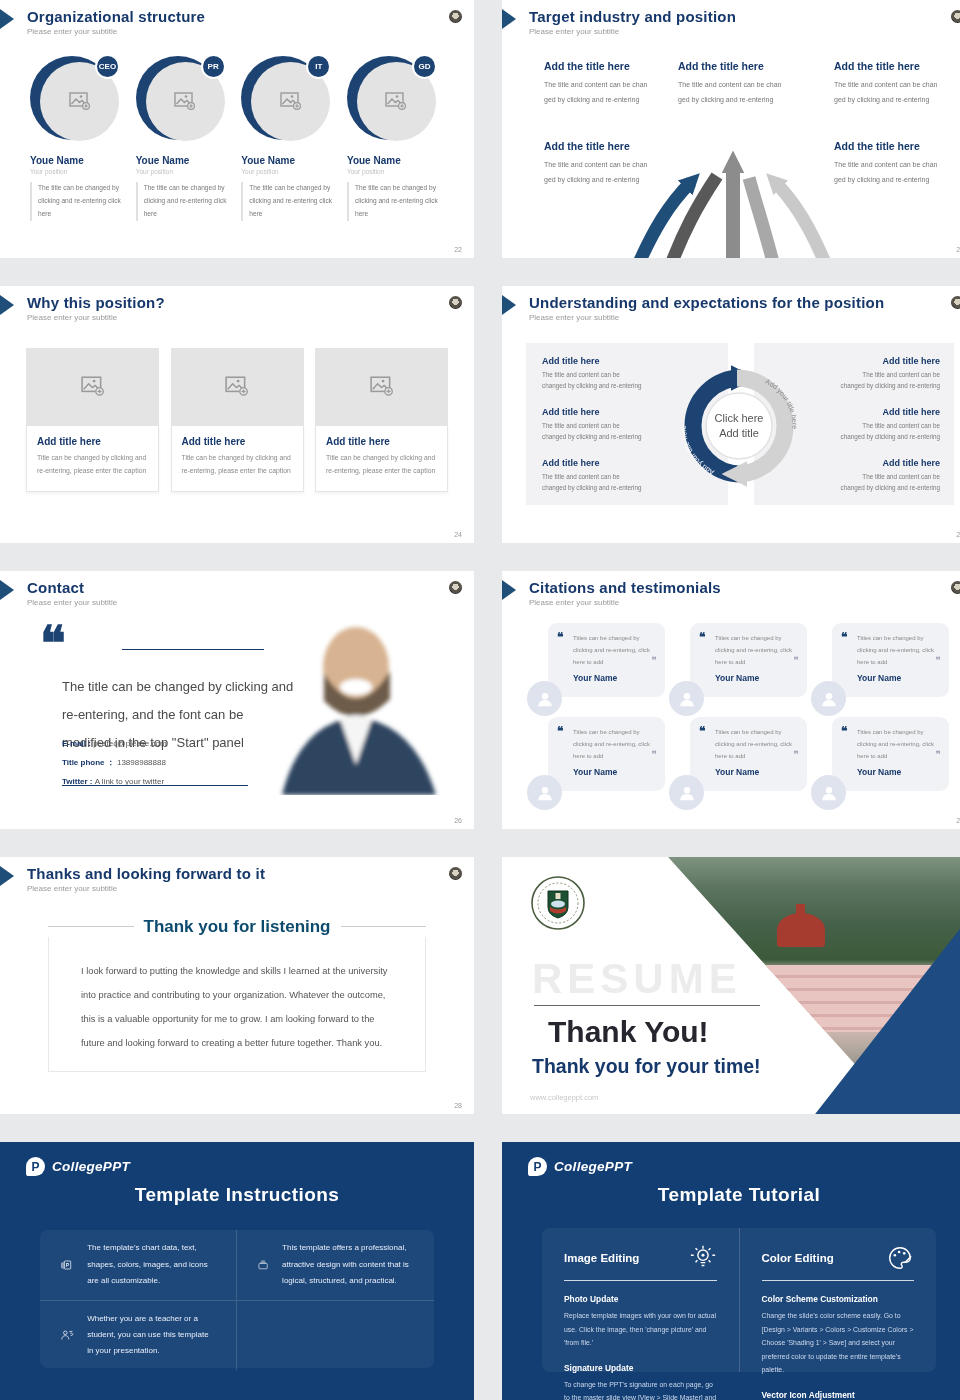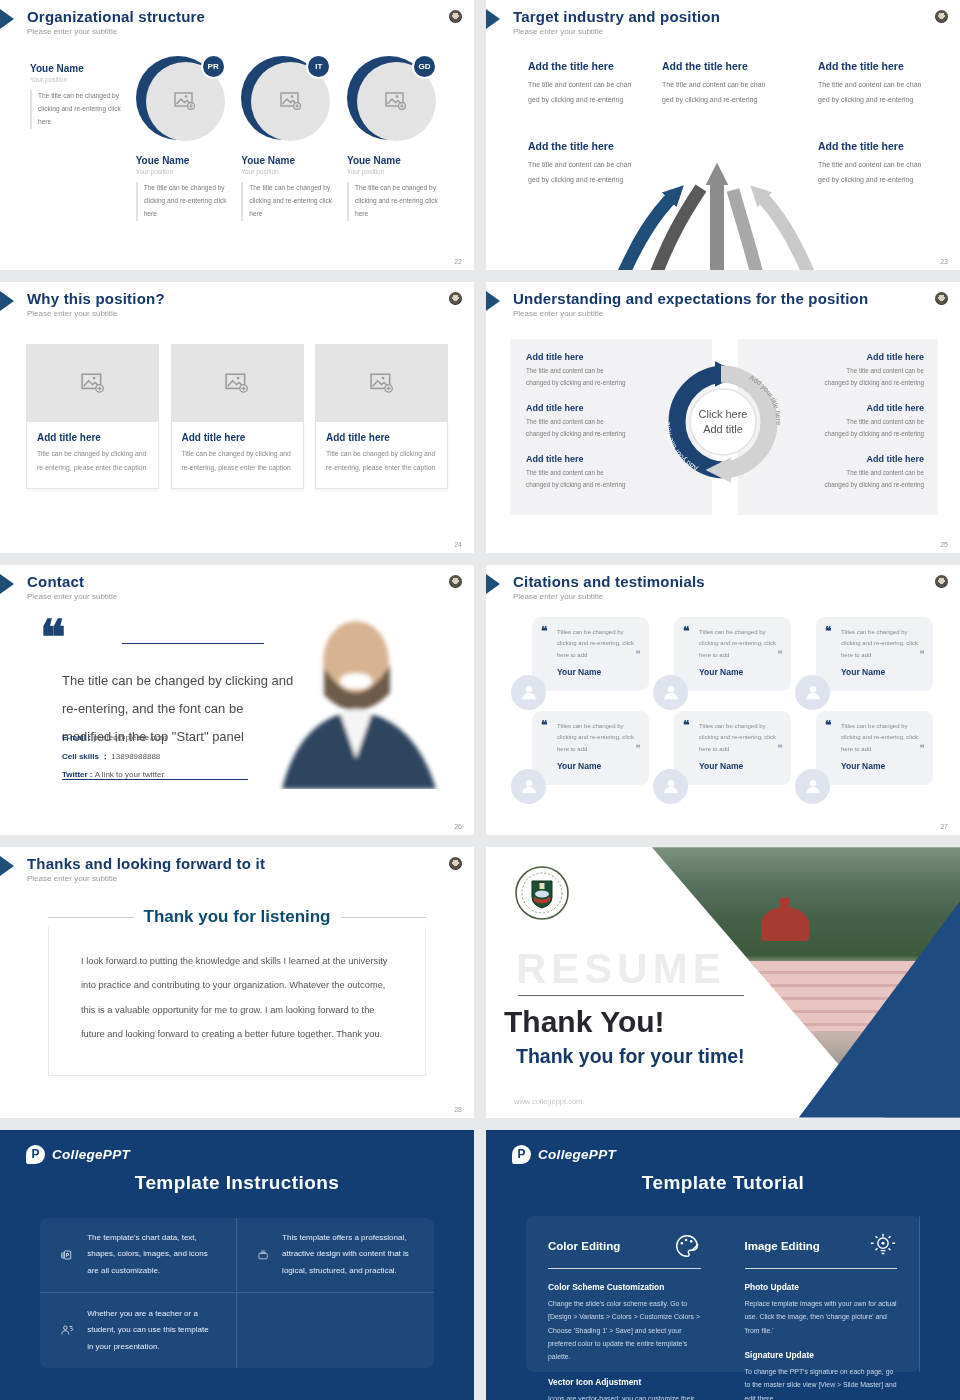--- a/index.html
+++ b/index.html
@@ -1,18 +1,18 @@
 <!DOCTYPE html>
 <html><head>
 <meta charset="utf-8">
 <style>
   * { margin:0; padding:0; box-sizing:border-box; }
   html,body { width:960px; height:1400px; }
   body { background:#e8e9eb; font-family:"Liberation Sans", sans-serif; }
-  .sheet { width:960px; height:1400px; display:grid; grid-template-columns:474px 474px; grid-template-rows:repeat(5,1fr); gap:12px; }
+  .sheet { width:960px; height:1400px; display:grid; grid-template-columns:474px 474px; grid-template-rows:repeat(5,1fr); gap:28px; }
   .slide { position:relative; background:#fff; overflow:hidden; }
 
   
   .chev { position:absolute; top:9px; left:0; width:0; height:0;
           border-top:10px solid transparent; border-bottom:10px solid transparent; border-left:14px solid #1f4e79; }
   .sl-head { position:absolute; top:8px; left:27px; right:34px; }
   .sl-title { font-size:15px; font-weight:bold; color:#17386b; letter-spacing:.2px; }
   .sl-sub { font-size:8px; color:#9a9a9a; margin-top:2px; }
   .seal { position:absolute; top:10px; right:12px; width:13px; height:13px; border-radius:50%;
           background:radial-gradient(circle at 50% 45%, #d8d2c2 0 32%, #57524a 33% 62%, #2f2d28 63% 100%); }
@@ -85,21 +85,21 @@
       background:linear-gradient(180deg,#7d937f 0%,#5b7460 12%,#46614a 26%,#3c5a3a 40%,#c9c0b4 45%,#e0bdb8 52%,#e7c6c1 60%,#b5a9a0 74%,#7c837a 88%,#6a7268 100%); }
   .s8-bld { position:absolute; left:38%; right:0; top:42%; height:26%;
       background:repeating-linear-gradient(180deg,#e8c5c0 0 10px,#d8aca8 10px 13px); }
   .s8-dome1 { position:absolute; left:58%; top:22%; width:48px; height:34px; background:#a63c30; border-radius:50% 50% 8% 8%; }
   .s8-dome1:after { content:""; position:absolute; left:40%; top:-9px; width:9px; height:10px; background:#a63c30; }
   .s8-dome2 { position:absolute; left:55%; top:57%; width:34px; height:24px; background:#a63c30; border-radius:50% 50% 8% 8%; }
   .s8-navy { position:absolute; inset:0; clip-path:polygon(100% 20%, 100% 100%, 66% 100%); background:#1d4b82; }
   .s8-logo { position:absolute; left:28px; top:18px; }
   .s8-mark { position:absolute; left:30px; top:98px; font-size:42px; font-weight:bold; color:#ececec; letter-spacing:5px; }
   .s8-wline { position:absolute; left:32px; top:148px; width:226px; height:1px; background:#666; }
-  .s8-thx { position:absolute; left:18px; top:158px; font-size:30px; font-weight:bold; color:#26262e; }
+  .s8-thx { position:absolute; left:46px; top:158px; font-size:30px; font-weight:bold; color:#26262e; }
   .s8-time { position:absolute; left:30px; top:198px; font-size:19.5px; font-weight:bold; color:#17386b; }
   .s8-url { position:absolute; left:28px; bottom:12px; font-size:7.5px; color:#c8c8c8; }
 
   
   .panel { position:relative; background:#123e73; color:#fff; overflow:hidden; }
   .p-logo { position:absolute; left:26px; top:15px; display:flex; align-items:center; gap:7px; }
   .p-logomark { width:19px; height:19px; border-radius:50% 50% 50% 15%; background:#fff; color:#123e73; font-weight:bold;
                 font-size:12px; display:flex; align-items:center; justify-content:center; }
   .p-brand { font-size:13.5px; font-weight:bold; font-style:italic; letter-spacing:.3px; }
   .p-title { text-align:center; margin-top:42px; font-size:19px; font-weight:bold; letter-spacing:.4px; }
@@ -128,20 +128,33 @@
   <div class="slide">
     <div class="chev"></div>
     <div class="sl-head">
       <div class="sl-title">Organizational structure</div>
       <div class="sl-sub">Please enter your subtitle</div>
     </div>
     <div class="seal"></div>
     <div class="s1-row">
 
       <div class="s1-col">
+        <div class="s1-circ">
+          <div class="navy-c"></div>
+          <div class="gray-c">
+            <svg width="22" height="19" viewBox="0 0 22 19">
+                <rect x="1" y="1" width="17" height="13" fill="none" stroke="#9a9a9a" stroke-width="1.4"></rect>
+                <circle cx="12" cy="4.5" r="1.3" fill="#9a9a9a"></circle>
+                <path d="M2.5 12 L7 7 L10.5 10.5 L13 8.5 L17 12.5" fill="none" stroke="#9a9a9a" stroke-width="1.4"></path>
+                <circle cx="17" cy="14" r="3.4" fill="#e3e3e3" stroke="#9a9a9a" stroke-width="1.2"></circle>
+                <path d="M17 12.2v3.6 M15.2 14h3.6" stroke="#9a9a9a" stroke-width="1.2"></path>
+              </svg>
+          </div>
+          <div class="badge">CEO</div>
+        </div>
         <div class="s1-name">Youe Name</div>
         <div class="s1-pos">Your position</div>
         <div class="s1-desc">The title can be changed by clicking and re-entering click here</div>
       </div>
 
       <div class="s1-col">
         <div class="s1-circ">
           <div class="navy-c"></div>
           <div class="gray-c">
             <svg width="22" height="19" viewBox="0 0 22 19">
@@ -380,21 +393,21 @@
     <div class="sl-head">
       <div class="sl-title">Contact</div>
       <div class="sl-sub">Please enter your subtitle</div>
     </div>
     <div class="seal"></div>
     <div class="q-glyph">❝</div>
     <div class="q-line"></div>
     <div class="s5-para">The title can be changed by clicking and re-entering, and the font can be modified in the top "Start" panel</div>
     <div class="s5-cts">
       <div><span class="s5-lab">E-mail : </span><span class="s5-val">peateq@please.com</span></div>
-      <div><span class="s5-lab">Cell skills ： </span><span class="s5-val">13898988888</span></div>
+      <div><span class="s5-lab">Title phone ： </span><span class="s5-val">13898988888</span></div>
       <div><span class="s5-lab">Twitter : </span><span class="s5-val">A link to your twitter</span></div>
     </div>
     <div class="s5-bline"></div>
     <div class="s5-photo">
       <svg width="202" height="180" viewBox="0 0 202 180">
         <g filter="url(#blur1)">
           <ellipse cx="104" cy="52" rx="33" ry="40" fill="#d8b391"></ellipse>
           <path d="M72 58 Q104 110 138 56 L138 84 Q104 118 72 86 Z" fill="#6d5b49"></path>
           <ellipse cx="104" cy="72" rx="16" ry="8" fill="#fff"></ellipse>
           <path d="M30 180 Q48 108 104 102 Q162 108 184 180 Z" fill="#2e4560"></path>
@@ -568,48 +581,48 @@
     </div>
   </div>
 
   <div class="panel">
     <div class="p-logo">
       <div class="p-logomark">P</div>
       <div class="p-brand">CollegePPT</div>
     </div>
     <div class="p-title">Template Tutorial</div>
     <div class="p2-wrap">
+      <div class="p2-col bdr">
+        <div class="p2-head">
+          <div class="p2-ht">Image Editing</div>
+          <svg width="28" height="28" viewBox="0 0 30 30" fill="none" stroke="#fff" stroke-width="1.5">
+            <circle cx="15" cy="12" r="5.5"></circle>
+              <path d="M12.5 20 h5 M13.5 23 h3 M15 2 v3 M5 12 H2 M28 12 h-3 M7 4.5 l2 2 M23 4.5 l-2 2 M7 19.5 l2-2 M23 19.5 l-2-2"></path>
+              <circle cx="15" cy="12" r="1.6" fill="#fff" stroke="none"></circle>
+          </svg>
+        </div>
+        <div class="p2-hline"></div>
+        <div class="p2-sub">Photo Update</div>
+        <div class="p2-body">Replace template images with your own for actual use. Click the image, then 'change picture' and 'from file.'</div>
+        <div class="p2-sub">Signature Update</div>
+        <div class="p2-body">To change the PPT's signature on each page, go to the master slide view [View &gt; Slide Master] and edit there.</div>
+      </div>
       <div class="p2-col">
         <div class="p2-head">
           <div class="p2-ht">Color Editing</div>
           <svg width="28" height="28" viewBox="0 0 30 30" fill="none" stroke="#fff" stroke-width="1.5">
             <path d="M15 4 a11 11 0 1 0 0 22 c2.5 0 2.8-2 1.8-3.2 -1.2-1.5 0-3.3 2.2-3.3 h2.5 a4.5 4.5 0 0 0 4.5-4.5 A11 11 0 0 0 15 4 Z"></path>
             <circle cx="9.5" cy="12" r="1.4" fill="#fff" stroke="none"></circle>
               <circle cx="14" cy="8.5" r="1.4" fill="#fff" stroke="none"></circle>
               <circle cx="19.5" cy="10" r="1.4" fill="#fff" stroke="none"></circle>
             <path d="M20 20 l7-7"></path>
           </svg>
         </div>
         <div class="p2-hline"></div>
         <div class="p2-sub">Color Scheme Customization</div>
         <div class="p2-body">Change the slide's color scheme easily. Go to [Design &gt; Variants &gt; Colors &gt; Customize Colors &gt; Choose 'Shading 1' &gt; Save] and select your preferred color to update the entire template's palette.</div>
         <div class="p2-sub">Vector Icon Adjustment</div>
         <div class="p2-body">Icons are vector-based; you can customize their colors by changing the fill and resize them without losing quality.</div>
       </div>
-      <div class="p2-col bdr">
-        <div class="p2-head">
-          <div class="p2-ht">Image Editing</div>
-          <svg width="28" height="28" viewBox="0 0 30 30" fill="none" stroke="#fff" stroke-width="1.5">
-            <circle cx="15" cy="12" r="5.5"></circle>
-              <path d="M12.5 20 h5 M13.5 23 h3 M15 2 v3 M5 12 H2 M28 12 h-3 M7 4.5 l2 2 M23 4.5 l-2 2 M7 19.5 l2-2 M23 19.5 l-2-2"></path>
-              <circle cx="15" cy="12" r="1.6" fill="#fff" stroke="none"></circle>
-          </svg>
-        </div>
-        <div class="p2-hline"></div>
-        <div class="p2-sub">Photo Update</div>
-        <div class="p2-body">Replace template images with your own for actual use. Click the image, then 'change picture' and 'from file.'</div>
-        <div class="p2-sub">Signature Update</div>
-        <div class="p2-body">To change the PPT's signature on each page, go to the master slide view [View &gt; Slide Master] and edit there.</div>
-      </div>
     </div>
   </div>
 
 </div>
 
 </body></html>

